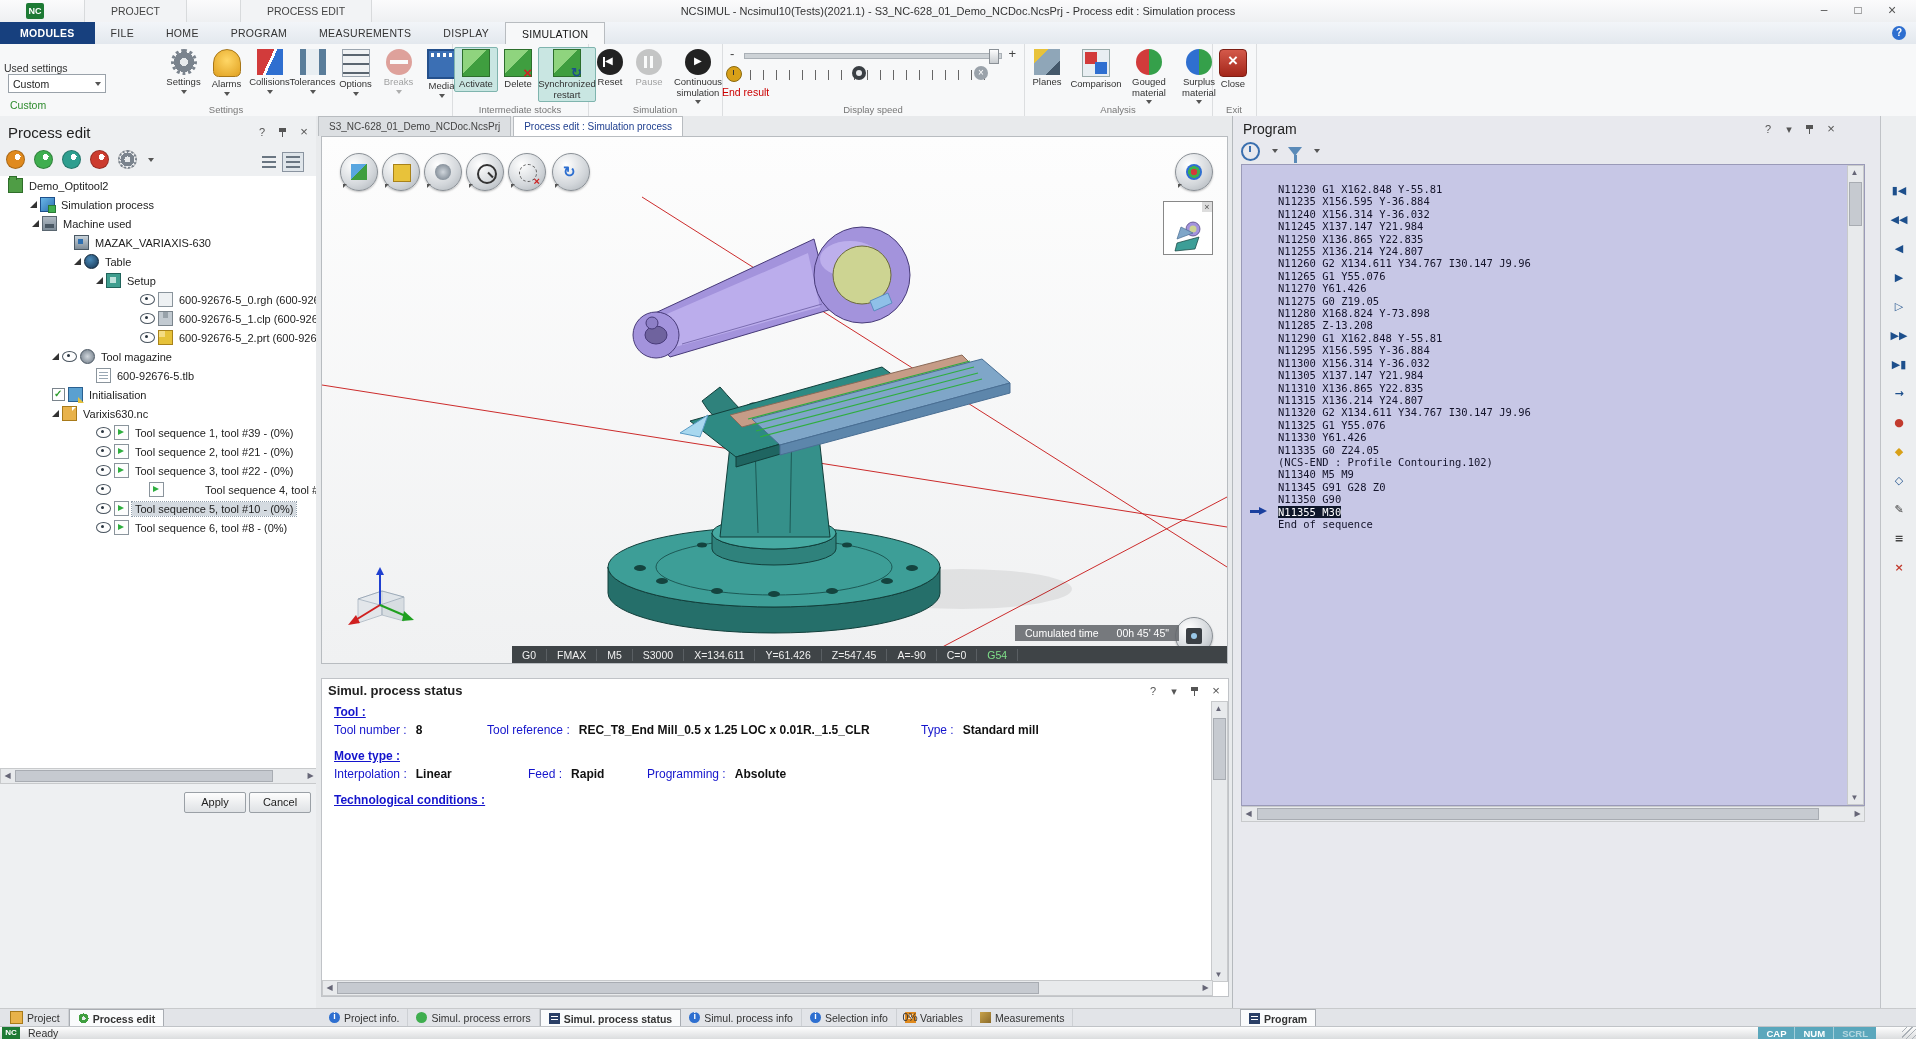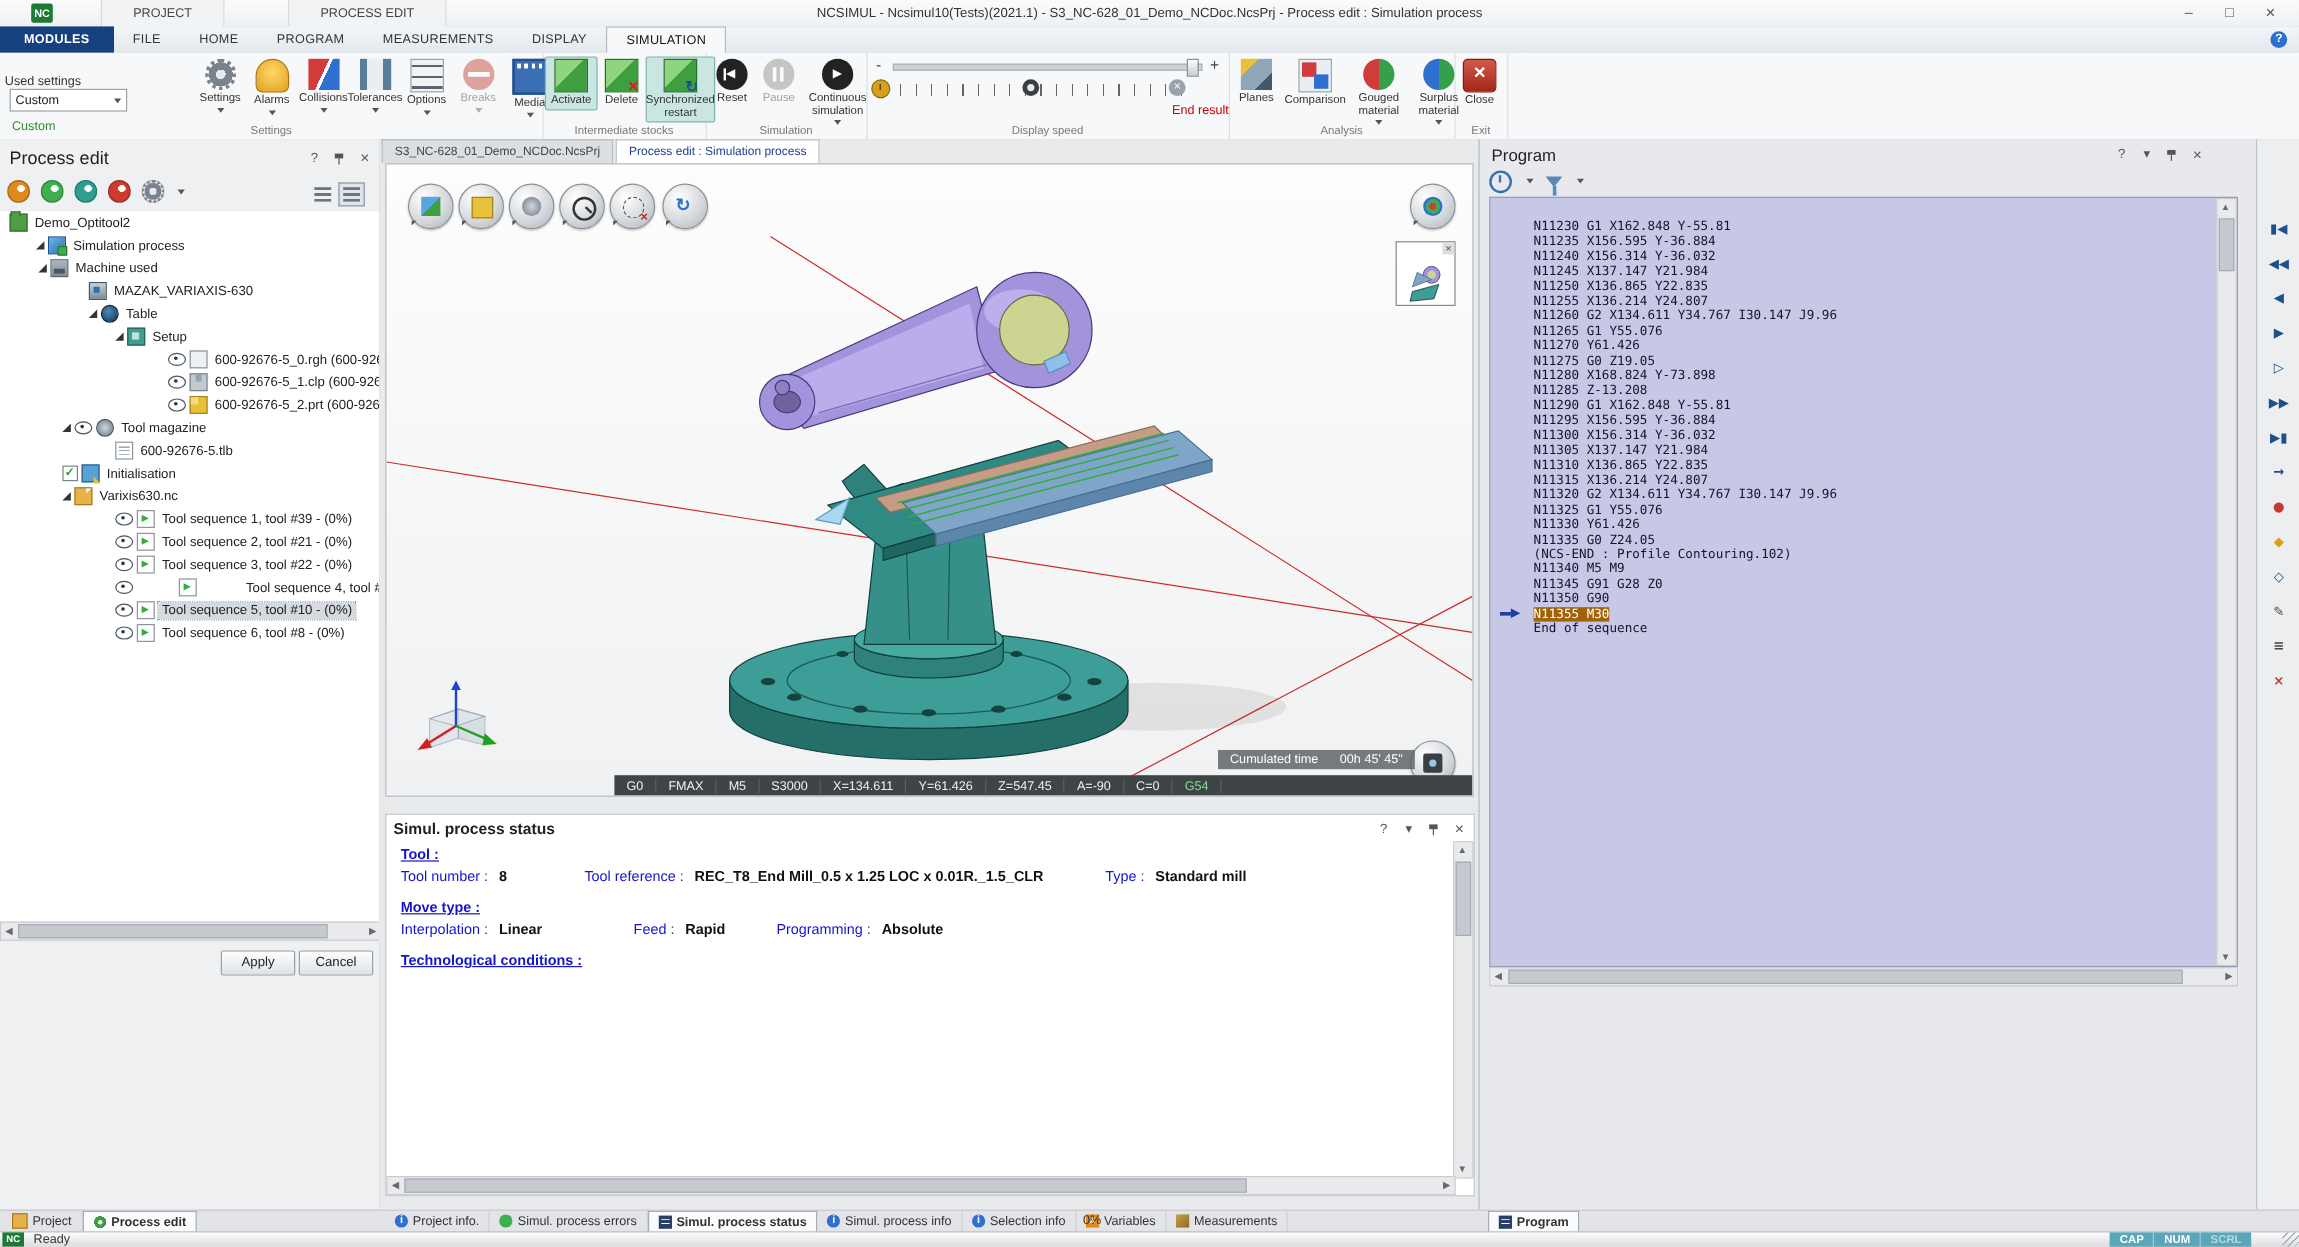--- a/index.html
+++ b/index.html
@@ -71,21 +71,21 @@
   #speed-track{position:absolute;left:22px;top:9px;width:256px;height:4px;background:#cdd2d6;border:1px solid #aab0b6}
   #speed-handle{position:absolute;right:2px;top:-5px;width:8px;height:13px;background:linear-gradient(#fdfdfd,#c8ccd0);border:1px solid #8a9096}
   .speed-sign{position:absolute;top:2px;font-size:13px;color:#444}
   #speed-ticks{position:absolute;left:28px;top:26px;width:238px;height:10px;background:repeating-linear-gradient(90deg,#666 0 1px,transparent 1px 13px)}
   #speed-clock{position:absolute;left:4px;top:22px;width:14px;height:14px;border-radius:50%;background:#d8a018;border:1px solid #8a6a10}
   #speed-clock::after{content:"";position:absolute;left:6px;top:3px;width:1px;height:5px;background:#333}
   #speed-n{position:absolute;left:130px;top:22px;width:14px;height:14px;border-radius:50%;background:#3a3f44}
   #speed-n::after{content:"";position:absolute;left:4px;top:4px;width:6px;height:6px;border-radius:50%;background:#e8eaec}
   #speed-x{position:absolute;left:252px;top:22px;width:14px;height:14px;border-radius:50%;background:#9aa2aa}
   #speed-x::after{content:"×";position:absolute;left:0;right:0;text-align:center;line-height:14px;color:#fff;font-size:10px}
-  #end-result{position:absolute;left:0;right:0;top:42px;text-align:right;color:#cc0000;font-size:10.5px}
+  #end-result{position:absolute;left:0;right:18px;top:42px;text-align:left;color:#cc0000;font-size:10.5px}
   
   #main{position:absolute;left:0;top:116px;width:1916px;height:892px}
   
   #left-panel{position:absolute;left:0;top:0;width:316px;height:892px;background:#eef0f2;border-right:1px solid #b5b9bd}
   #lp-title{position:absolute;left:8px;top:8px;font-size:15px;color:#222}
   .hdr-icons{position:absolute;right:6px;top:10px;display:flex;gap:9px;align-items:center}
   .hic{width:12px;height:12px;color:#555;font-size:11px;line-height:12px;text-align:center}
   .hic.help::after{content:"?"}
   .hic.menu::after{content:"▾"}
   .hic.close::after{content:"×";font-size:13px}
@@ -208,21 +208,21 @@
   #program-panel{position:absolute;left:1232px;top:0;width:648px;height:892px;background:#e8e9ee;border-left:1px solid #b5b9bd}
   #pp-title{position:absolute;left:10px;top:5px;font-size:14px;color:#222}
   #pp-toolbar{position:absolute;left:8px;top:24px;height:22px;display:flex;align-items:center;gap:10px}
   .pp-clock{width:15px;height:15px;border-radius:50%;border:2px solid #3a6fae;position:relative}
   .pp-clock::after{content:"";position:absolute;left:6px;top:2px;width:1.5px;height:6px;background:#3a6fae}
   .pp-funnel{width:0;height:0;border-left:7px solid transparent;border-right:7px solid transparent;border-top:9px solid #5a8ab8;position:relative}
   .pp-funnel::after{content:"";position:absolute;left:-1.5px;top:-1px;width:3px;height:8px;background:#5a8ab8}
   #code-area{position:absolute;left:8px;top:48px;right:16px;height:640px;background:#c7c7e6;border:1px solid #9a9ab8;overflow:hidden}
   #code-list{position:absolute;left:36px;top:18px;right:20px}
   .code-line{position:relative;font-family:"DejaVu Sans Mono",monospace;font-size:10.5px;line-height:12.4px;color:#14142a;white-space:pre}
-  .code-line.hl .code-text{background:#a16207;color:#fff}
+  .code-line.hl .code-text{background:#0f172a;color:#fff}
   .code-line.hl::before{content:"";position:absolute;left:-28px;top:4px;width:9px;height:3px;background:#1a3f9e}
   .code-line.hl::after{content:"";position:absolute;left:-19px;top:1px;width:0;height:0;border-left:8px solid #1a3f9e;border-top:4.5px solid transparent;border-bottom:4.5px solid transparent}
   #code-vscroll{position:absolute;right:0;top:0;width:15px;bottom:0}
   #code-vthumb{left:1px;top:16px;width:11px;height:42px}
   #pp-hscroll{position:absolute;left:8px;right:16px;top:690px;height:14px}
   #pp-hthumb{left:15px;top:1px;width:560px;height:10px}
   
   #right-strip{position:absolute;left:1880px;top:0;width:36px;height:892px;background:#eceef0;border-left:1px solid #c0c3c7}
   .rt-btn{width:26px;height:24px;margin:5px auto 0;text-align:center;line-height:24px;font-size:11px;font-weight:bold;font-family:"DejaVu Sans",sans-serif;color:#1d4f8c}
   

